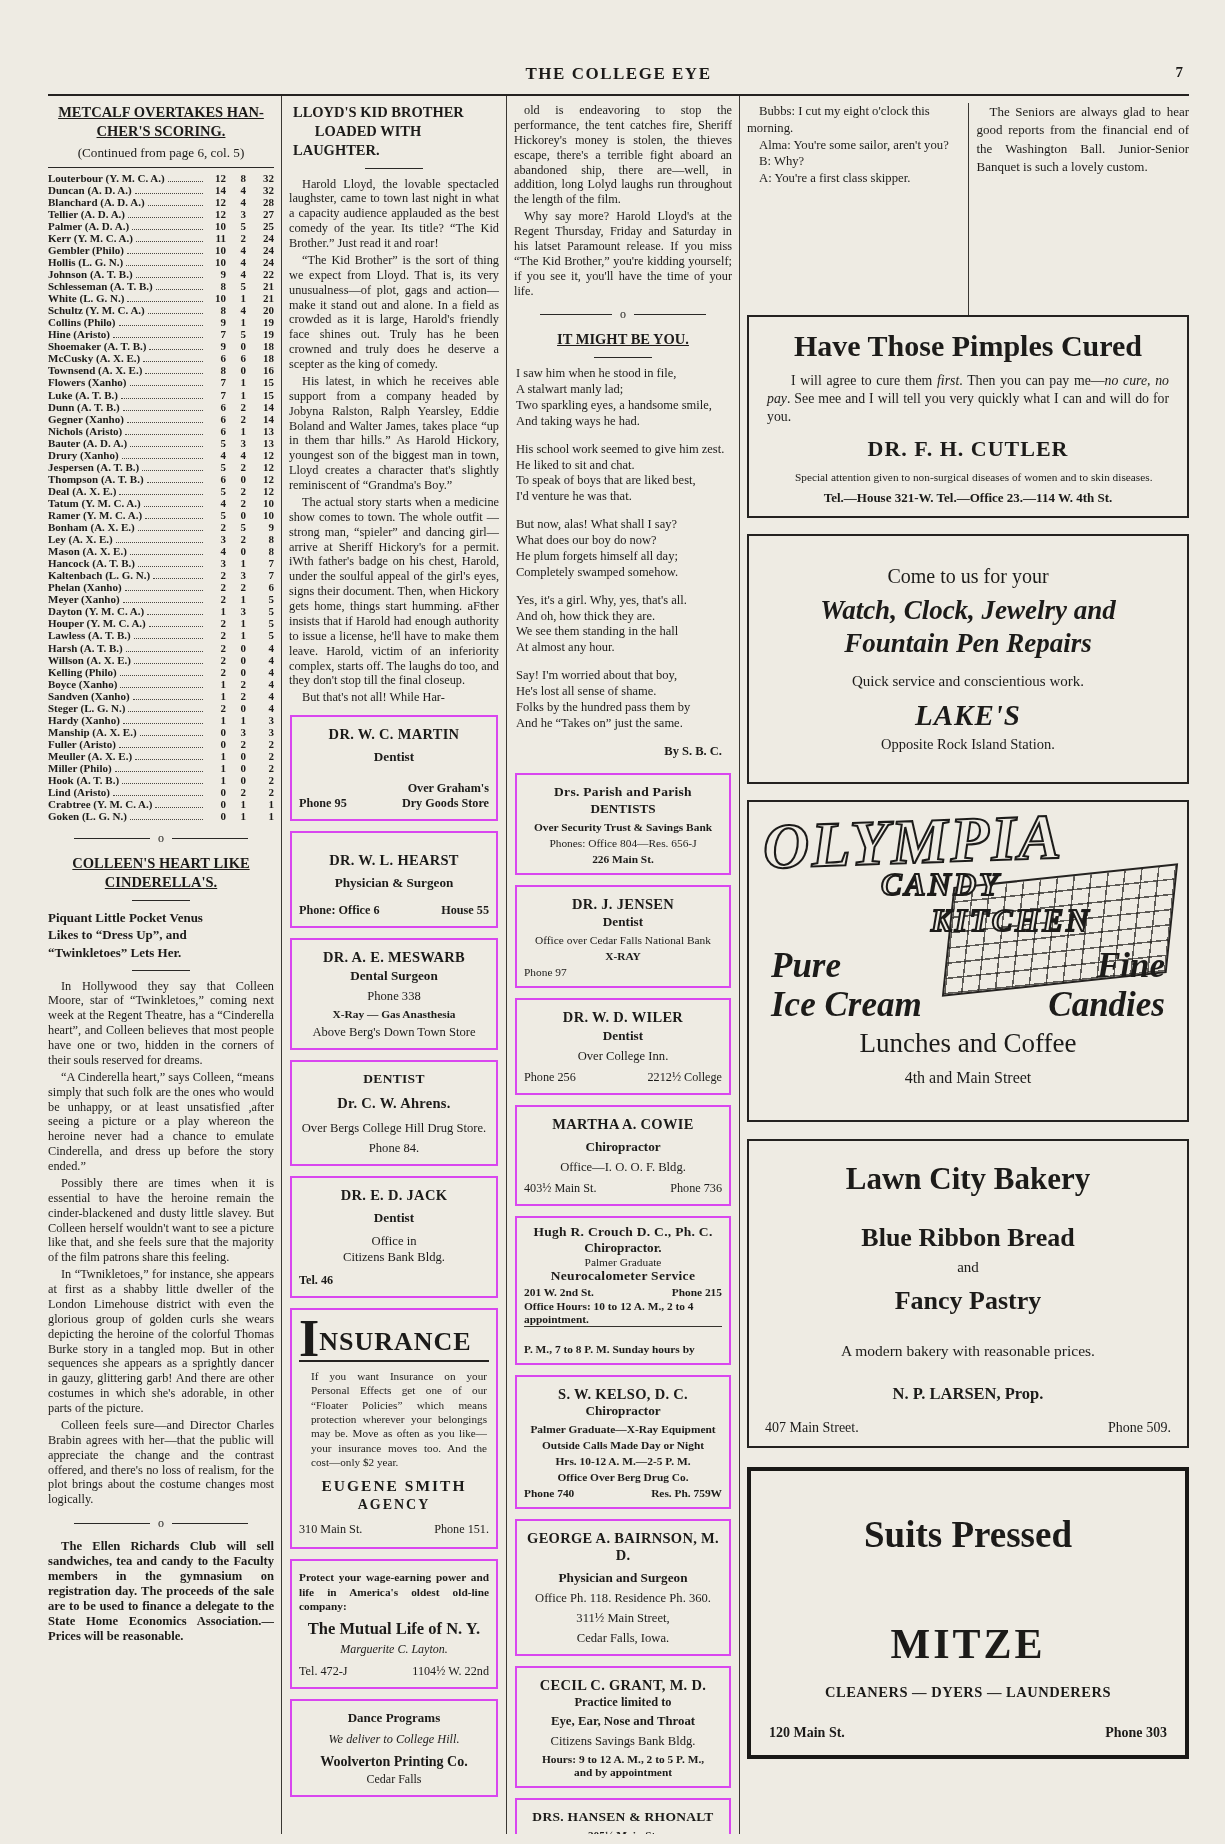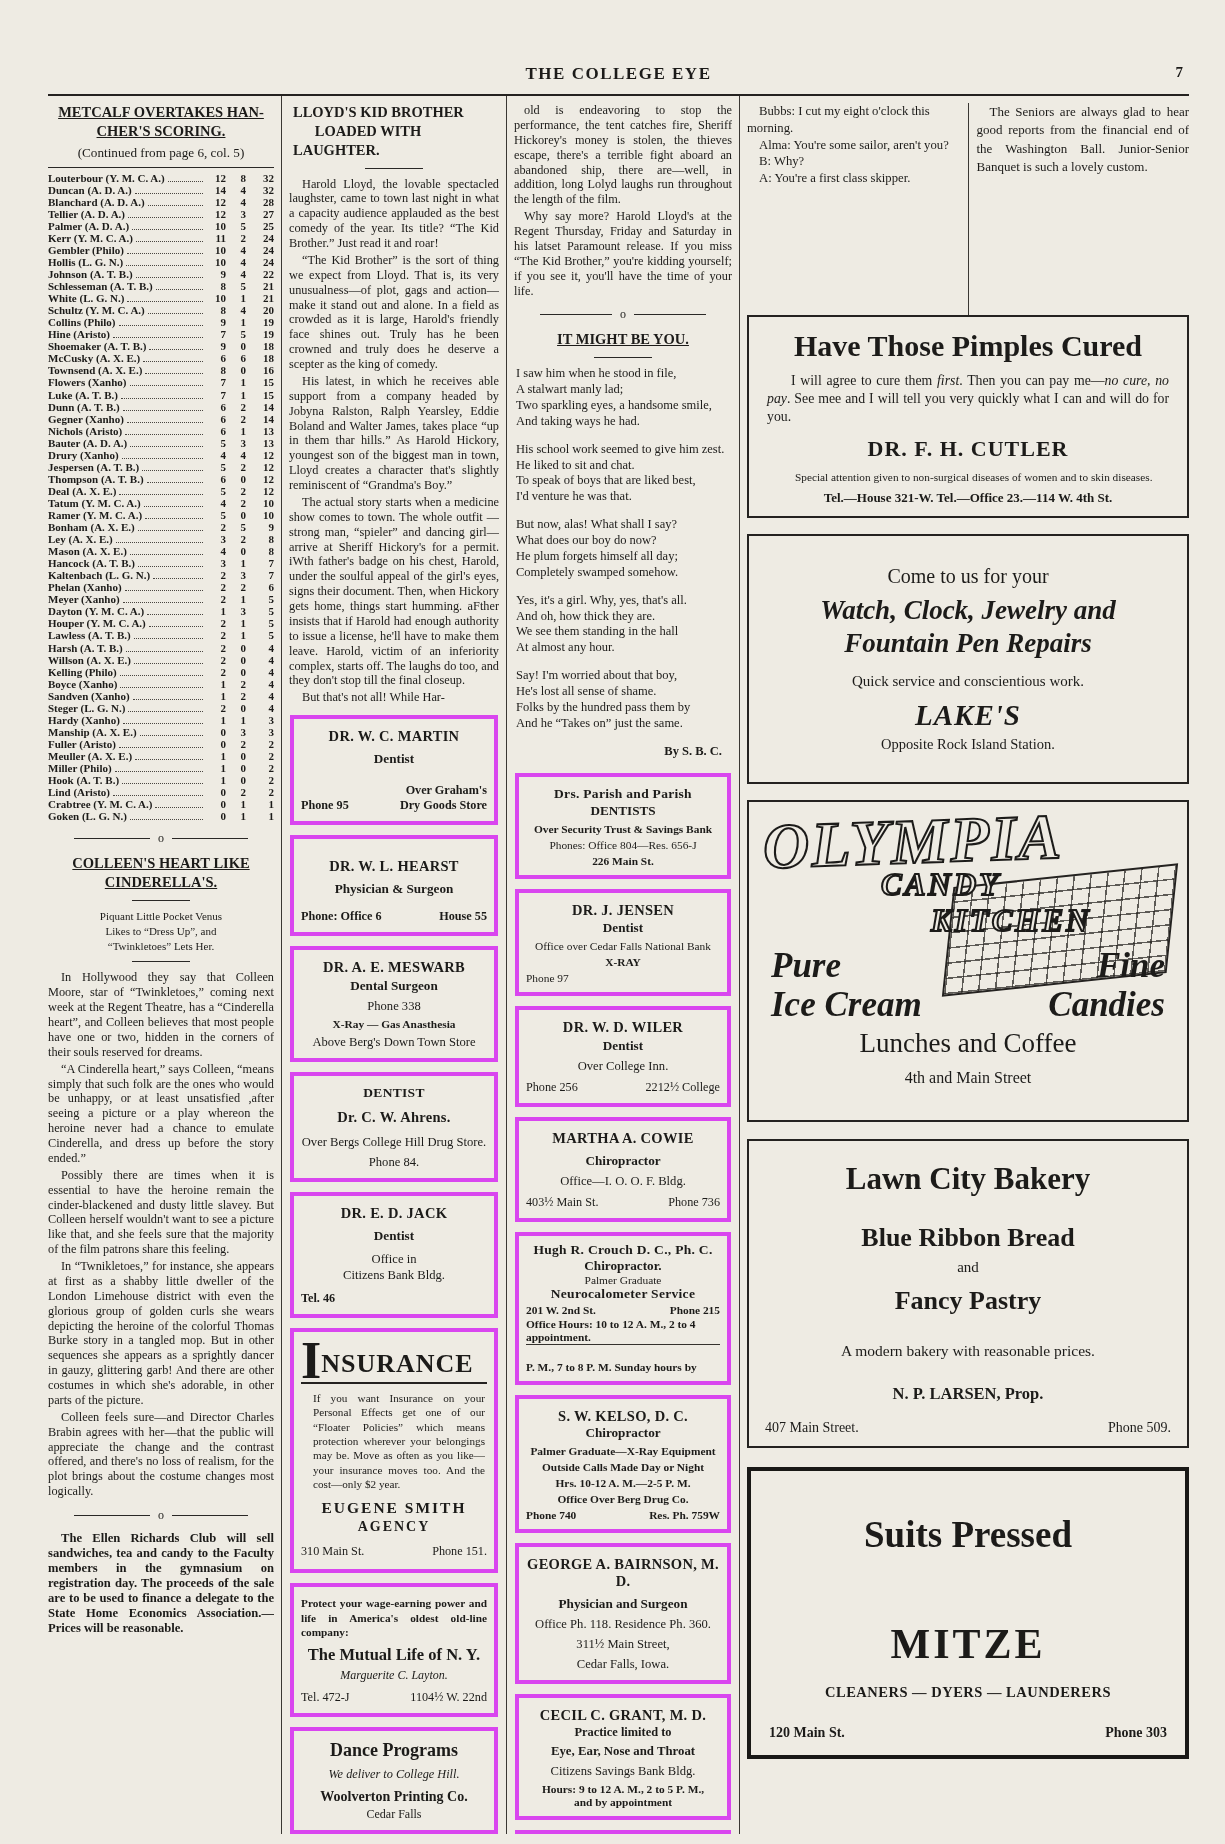--- a/index.html
+++ b/index.html
@@ -28,26 +28,26 @@
   .odiv span::after{content:"o";}
   
   .stable{border-top:1.3px solid #2a2826;margin-top:6px;padding-top:4px;}
   .srow{display:flex;align-items:baseline;font-size:11px;line-height:12.05px;font-weight:bold;}
   .snm{white-space:nowrap;}
   .dots{flex:1;margin:0 3px 2px;border-bottom:1.4px dotted #4a4641;min-width:6px;}
   .n{width:20px;text-align:right;}
   .n3{width:28px;}
   
   .paras .para{font-size:12.3px;line-height:1.21;text-align:justify;text-indent:13px;margin:0 0 2px;}
-  .subhead{font-weight:normal;font-size:11px;line-height:1.35;text-align:center;white-space:pre-line;}
+  .subhead{font-weight:bold;font-size:13px;line-height:1.35;white-space:pre-line;}
   .poem{margin-top:6px;}
   .poem .stanza{white-space:pre-line;font-size:12.5px;line-height:1.27;margin-bottom:12px;padding-left:2px;}
   .poem-by{text-align:right;font-weight:bold;font-size:12.5px;padding-right:10px;}
   
-  .adbox{border:4px solid #d946ef;margin:10px 1px;padding:9px 7px 8px;text-align:center;}
+  .adbox{border:2px solid #d946ef;margin:10px 1px;padding:9px 7px 8px;text-align:center;}
   .ad-nm{font-weight:bold;font-size:14.5px;letter-spacing:.3px;}
   .ad-nm.sm{font-size:13.5px;}
   .ad-role{font-weight:bold;font-size:13.2px;margin-top:6px;}
   .ad-sm{font-size:11.4px;margin-top:4px;}
   .ad-smb{font-size:11.4px;font-weight:bold;margin-top:4px;}
   .ad-md{font-size:12.6px;margin-top:5px;}
   .ad-split{display:flex;justify-content:space-between;font-size:12.2px;margin-top:7px;text-align:left;font-weight:bold;}
   .ad-split .r{text-align:right;white-space:pre-line;}
   .tal{text-align:left;}
   
@@ -55,21 +55,21 @@
   .ins-i{font-size:52px;font-weight:bold;line-height:.75;vertical-align:-6px;}
   .ins-rest{font-size:26px;font-weight:bold;letter-spacing:1px;}
   .ins-body{font-size:11.2px;line-height:1.28;text-align:justify;margin:7px 2px 8px 12px;}
   .ins-ag1{font-weight:bold;font-size:15.5px;letter-spacing:2px;margin-top:2px;}
   .ins-ag2{font-weight:bold;font-size:14px;letter-spacing:2px;margin-top:2px;}
   
   .mut-intro{font-size:11.3px;font-weight:bold;text-align:justify;line-height:1.25;}
   .mut-nm{font-weight:bold;font-size:16.5px;margin-top:6px;}
   .mut-agent{font-style:italic;font-size:12px;margin-top:3px;}
   
-  .dance-t{font-weight:bold;font-size:18px;text-align:center;}
+  .dance-t{font-weight:bold;font-size:13px;text-align:center;}
   .dance-tag{font-style:italic;font-size:12.3px;margin-top:6px;}
   .dance-co{font-weight:bold;font-size:14px;margin-top:7px;}
   .dance-city{font-size:12px;margin-top:2px;}
   
   .top4{display:grid;grid-template-columns:1fr 1px 1fr;column-gap:8px;min-height:212px;}
   .top4 .vr2{background:#3a3733;width:1px;}
   .bubbs .line{font-size:12.7px;line-height:1.32;text-indent:12px;}
   .seniors{font-size:13px;line-height:1.42;text-align:justify;text-indent:13px;}
   .cutler{border:2px solid #242220;padding:12px 16px 10px;}
   .cutler-h{text-align:center;font-size:30px;font-weight:bold;}

